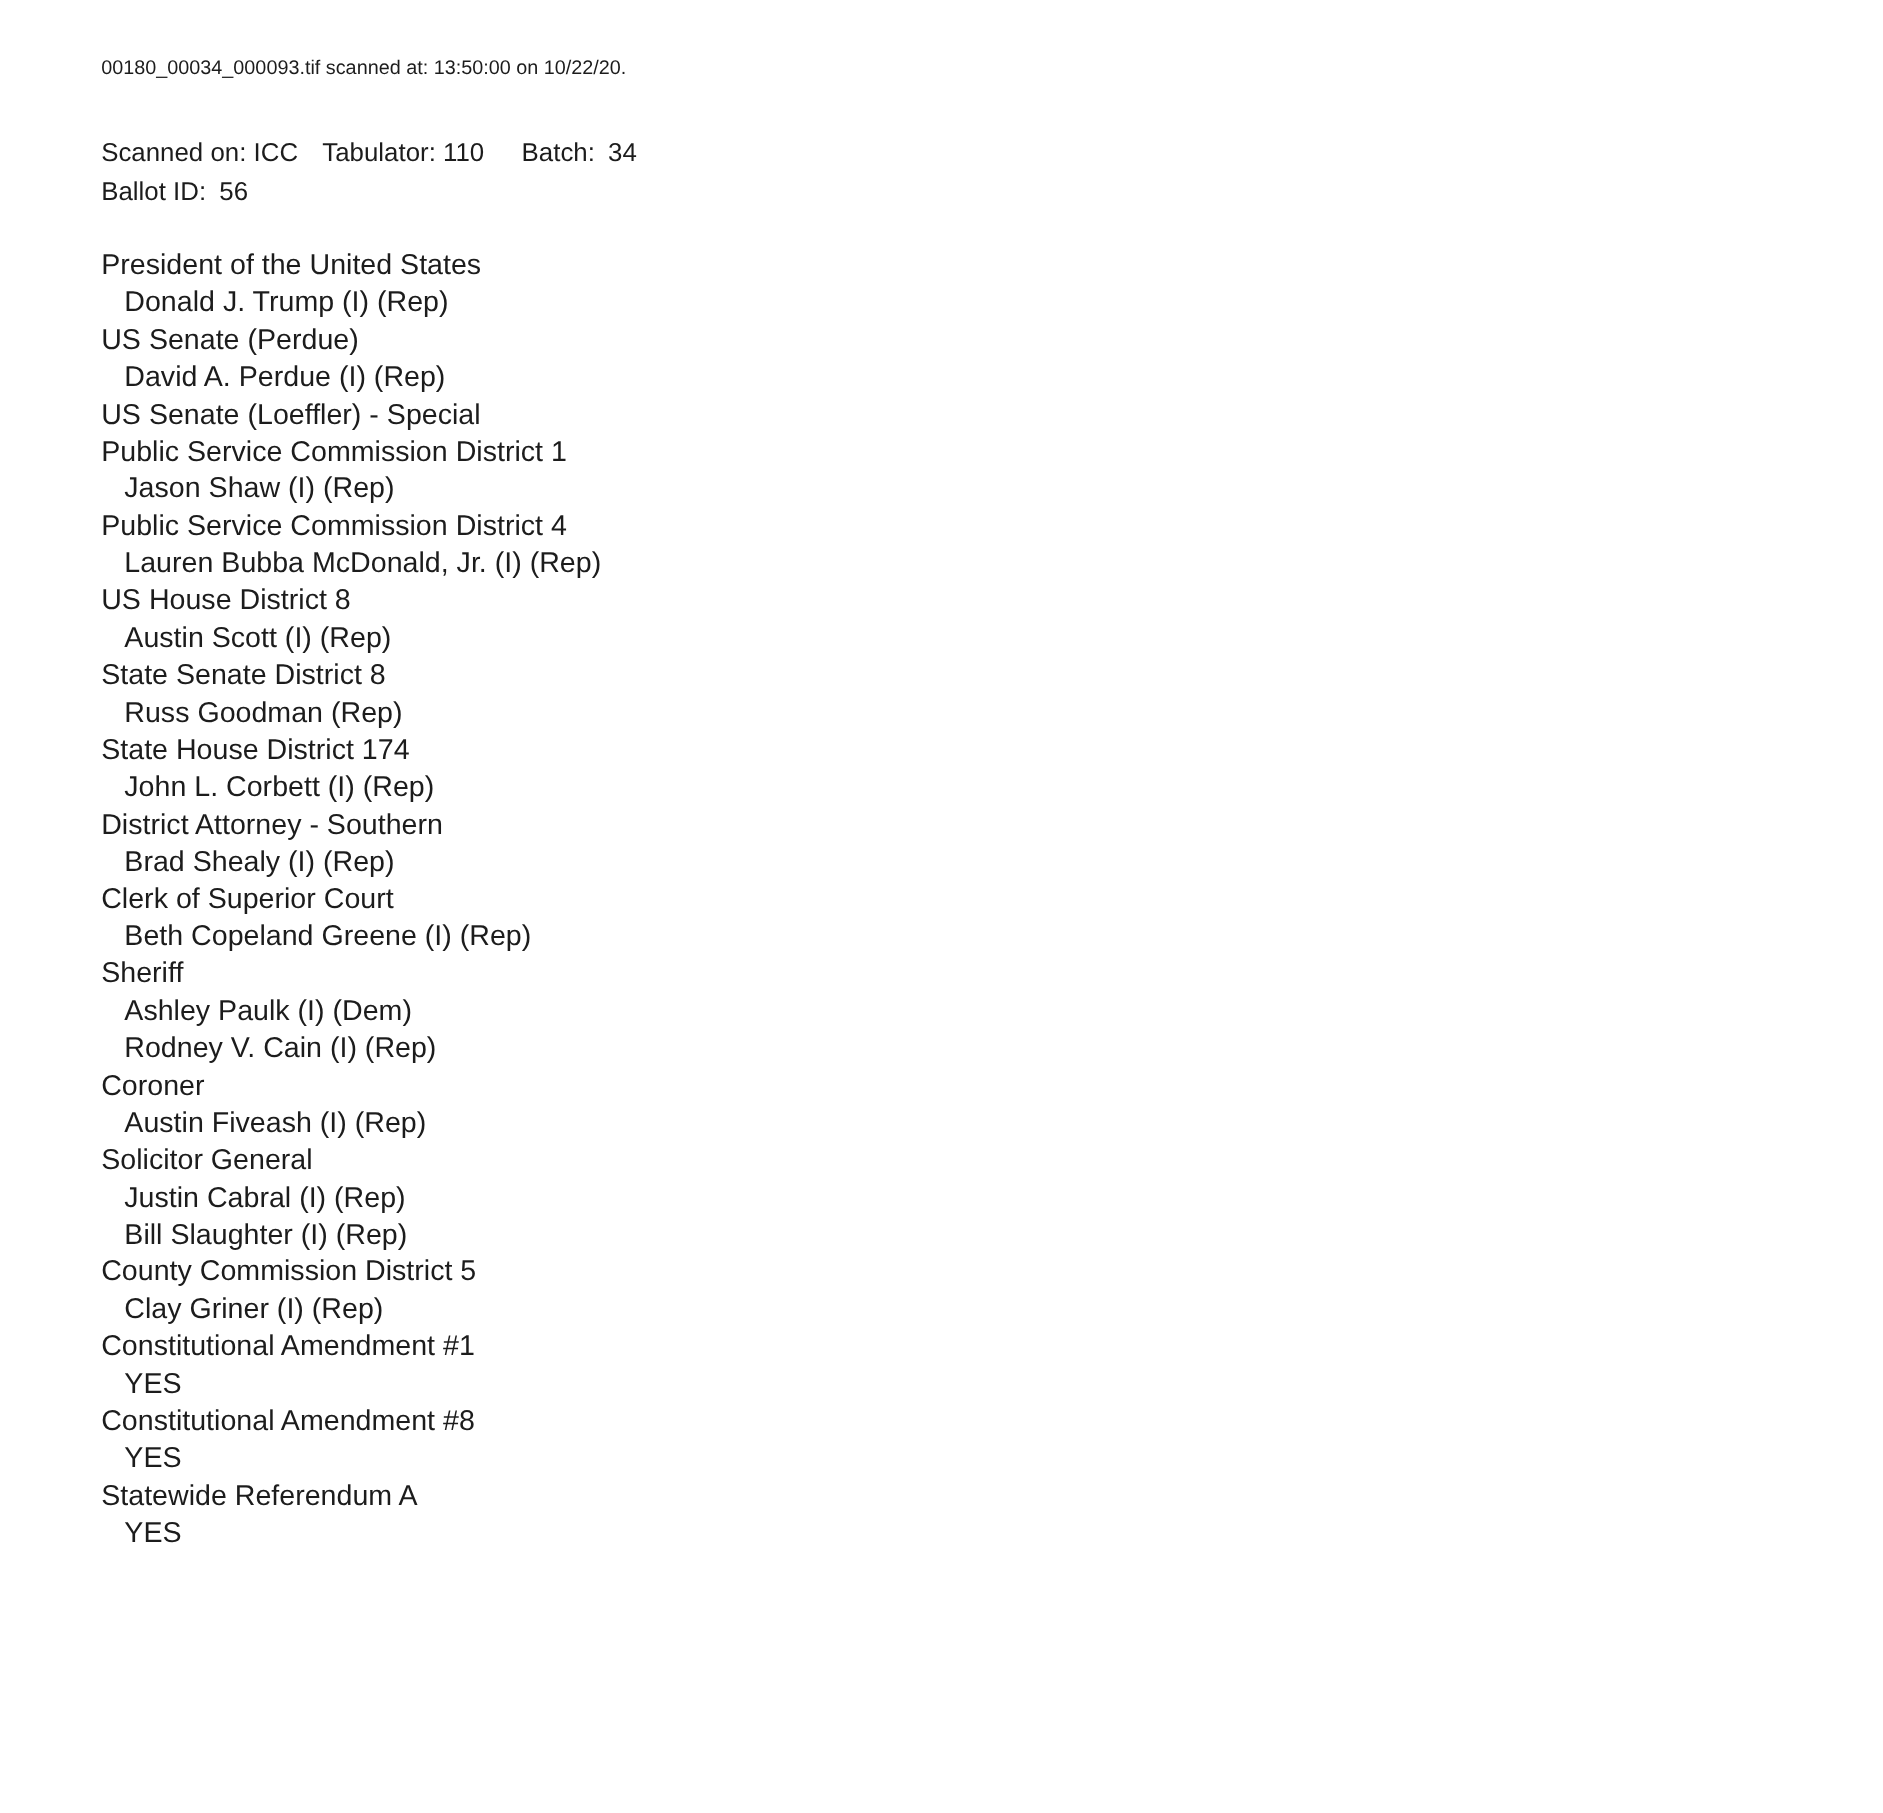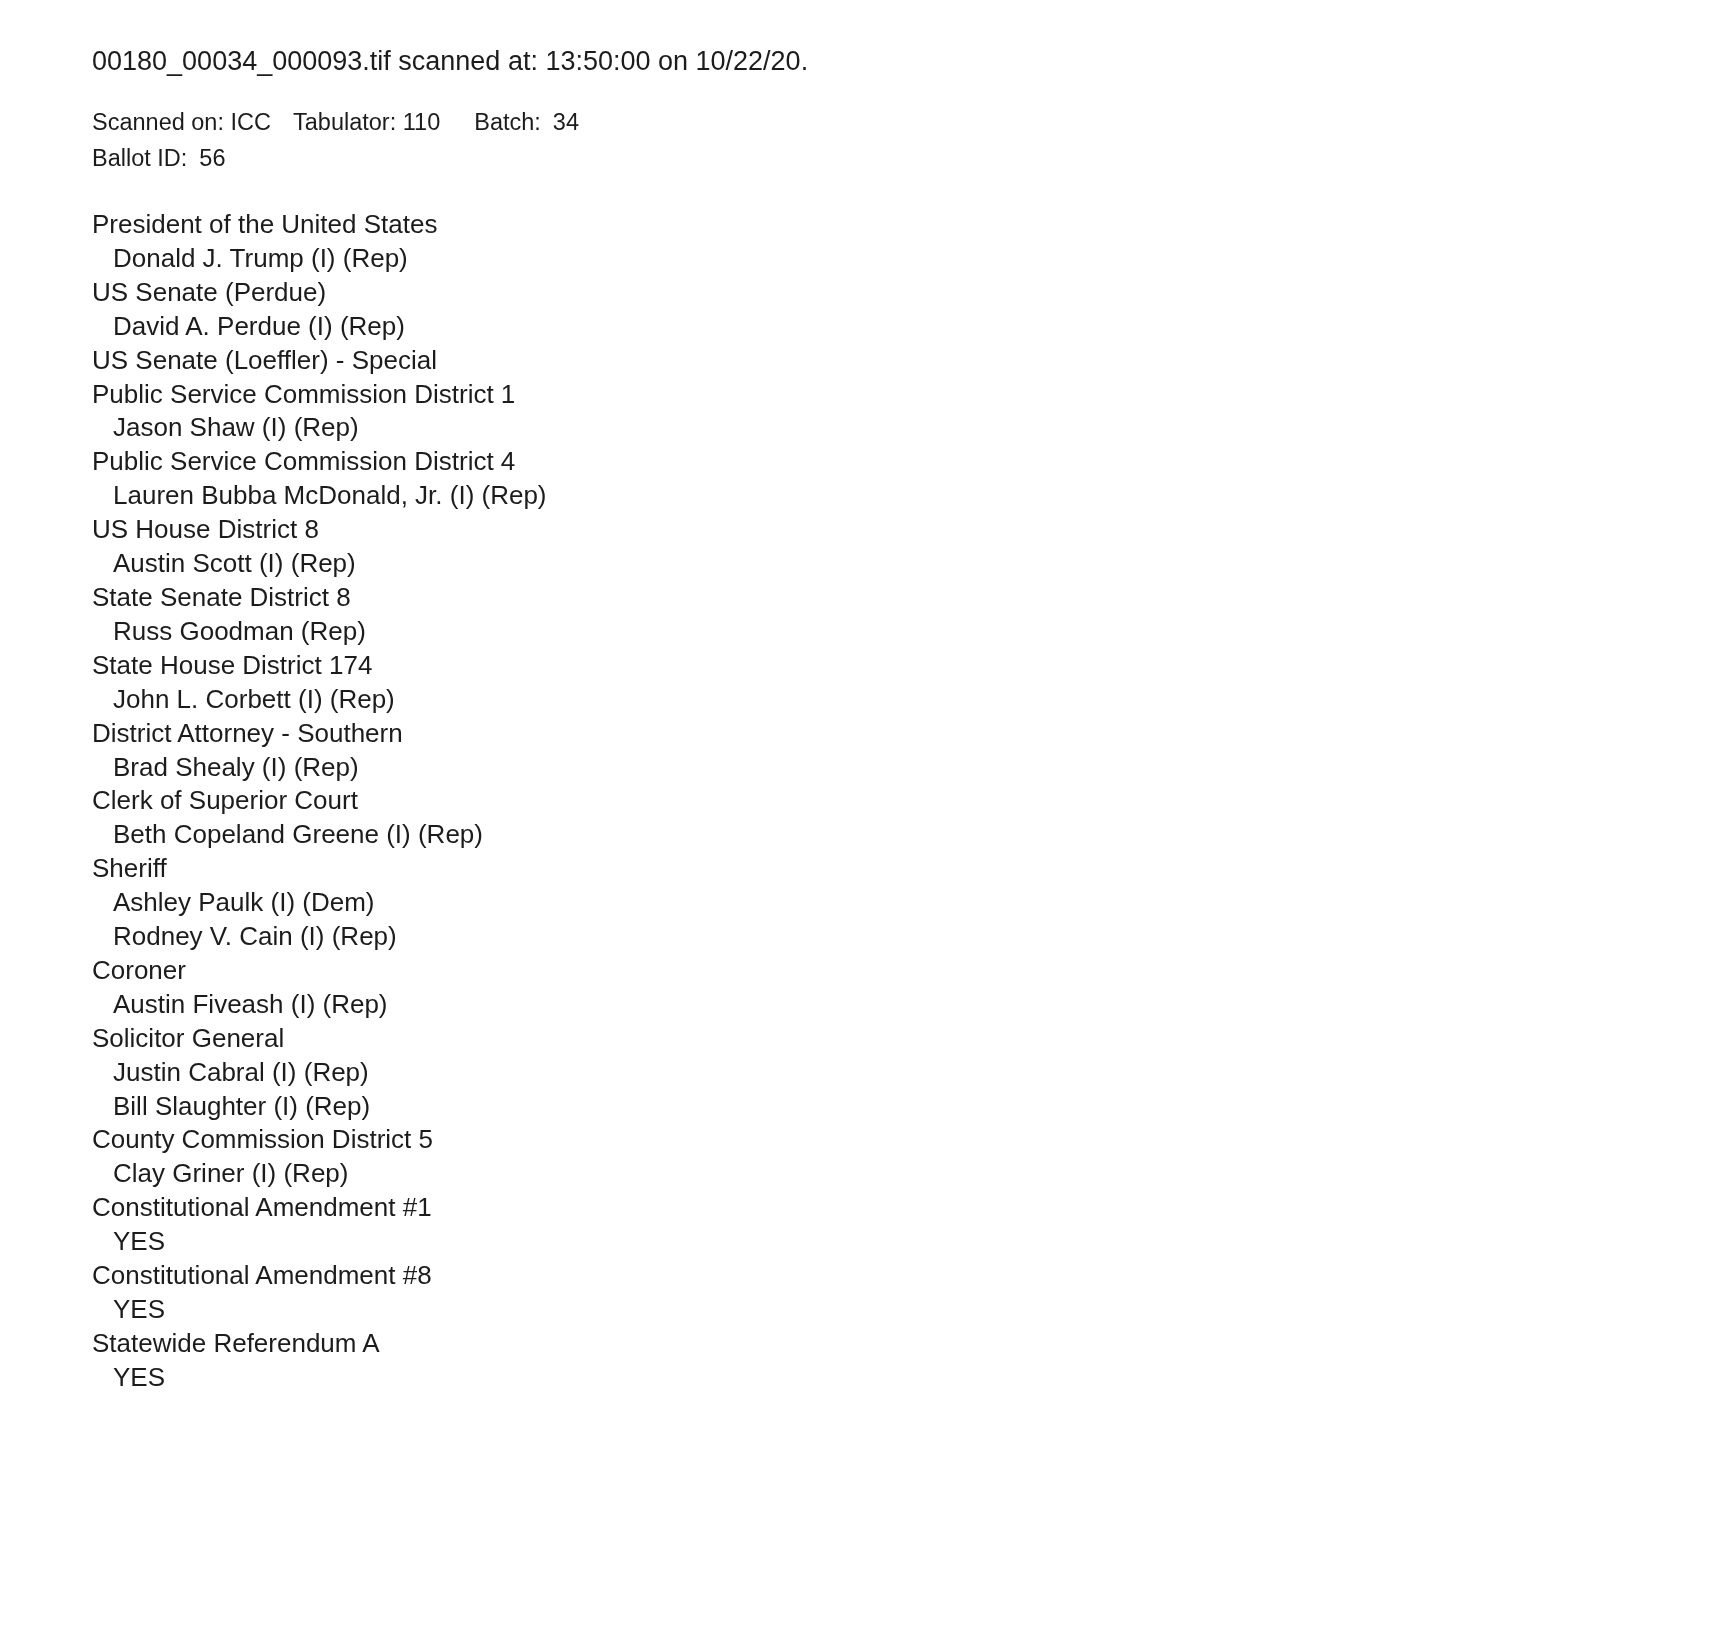--- a/index.html
+++ b/index.html
@@ -11,23 +11,23 @@
     width: 1712px;
     min-height: 1648px;
     font-family: "Liberation Sans", sans-serif;
     color: #1c1c1c;
     -webkit-font-smoothing: antialiased;
   }
   .page {
     padding: 46px 60px 40px 92px;
   }
   .scan-line {
-    font-size: 27px;
+    font-size: 18px;
     line-height: 30px;
-    margin-bottom: 28px;
+    margin-bottom: 44px;
     white-space: pre;
   }
   .meta-line {
     font-size: 23.5px;
     line-height: 36px;
     white-space: pre;
   }
   .meta-gap-tabulator { margin-left: 22px; margin-top: 24px; }
   .meta-gap-batch { margin-left: 34px; }
   .meta-val-batch { margin-left: 12px; }

